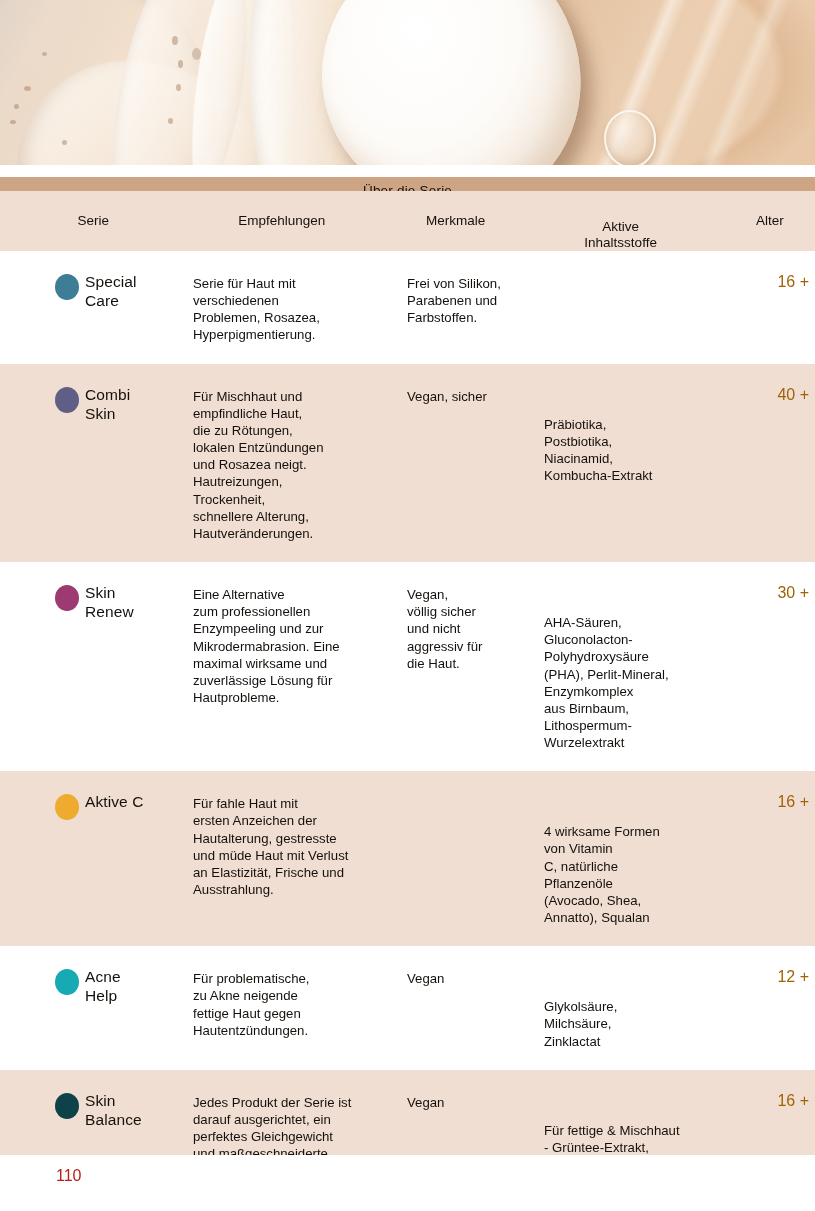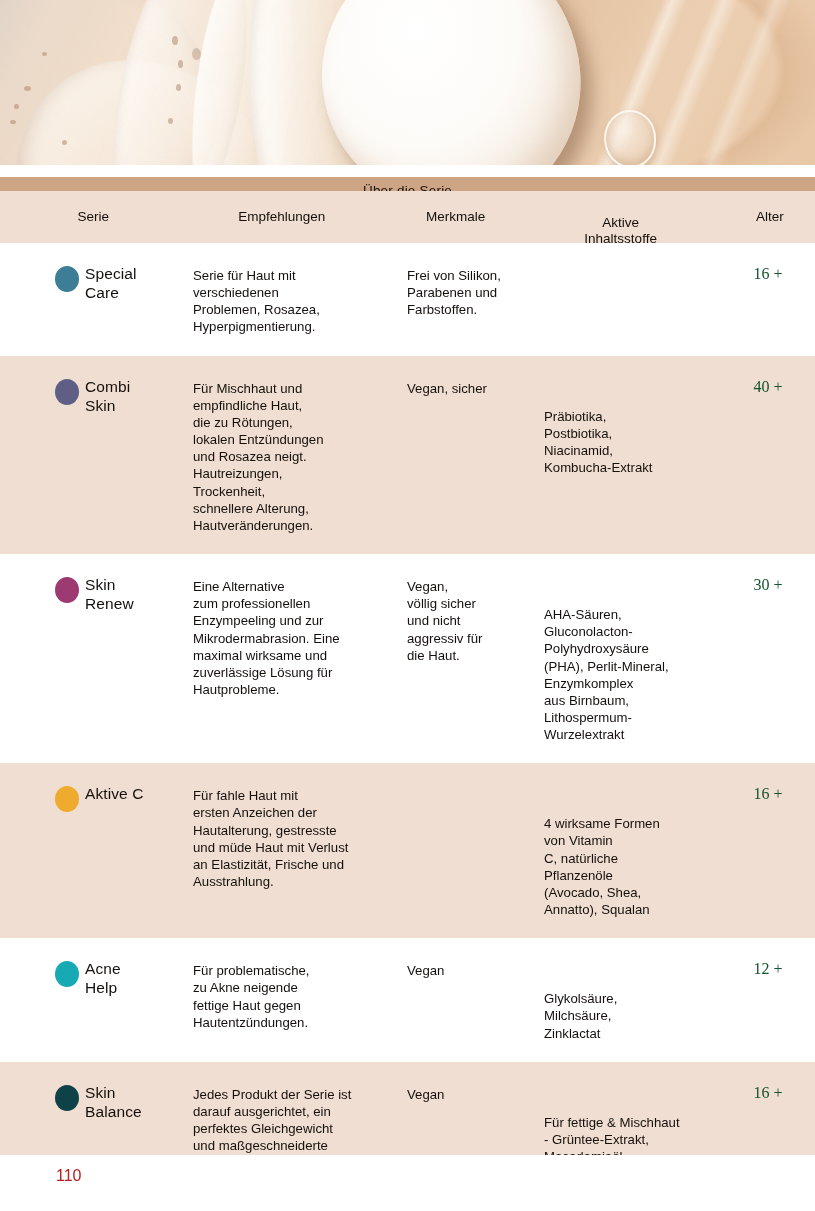--- a/index.html
+++ b/index.html
@@ -132,21 +132,21 @@
     width: 815px;
   }
   .row {
     display: flex;
     width: 815px;
     padding: 0;
   }
   .row.tint { background: #f0ded2; }
   .row.plain { background: #ffffff; }
 
-  .head-row { height: 52px; align-items: center; gap: 28px; }
+  .head-row { height: 60px; align-items: center; gap: 28px; }
 
   .cell { padding: 0 6px; }
   .c-serie      { width: 185px; }
   .c-empf       { width: 212px; }
   .c-merk       { width: 135px; }
   .c-aktiv      { width: 185px; margin-top: 28px; }
   .c-alter      { width: 98px; }
 
   .head-cell {
     font-size: 13.5px;
@@ -186,25 +186,24 @@
     color: #15100c;
     line-height: 1.30;
     white-space: pre-line;
     padding-top: 2px;
   }
   .c-empf .body-text { padding-left: 2px; }
   .c-merk .body-text { padding-left: 4px; }
   .c-aktiv .body-text { padding-left: 6px; }
   .alter-text {
     font-size: 16px;
-    color: #14532d;
+    color: #a16207;
     padding-top: 0px;
     padding-left: 4px;
-    text-align: center;
-    font-family: Liberation Serif, serif;
+    text-align: right;
   }
 
   
   .footer {
     position: absolute;
     left: 0; bottom: 0;
     width: 815px; height: 56px;
     background: #ffffff;
     display: flex;
     align-items: flex-start;

